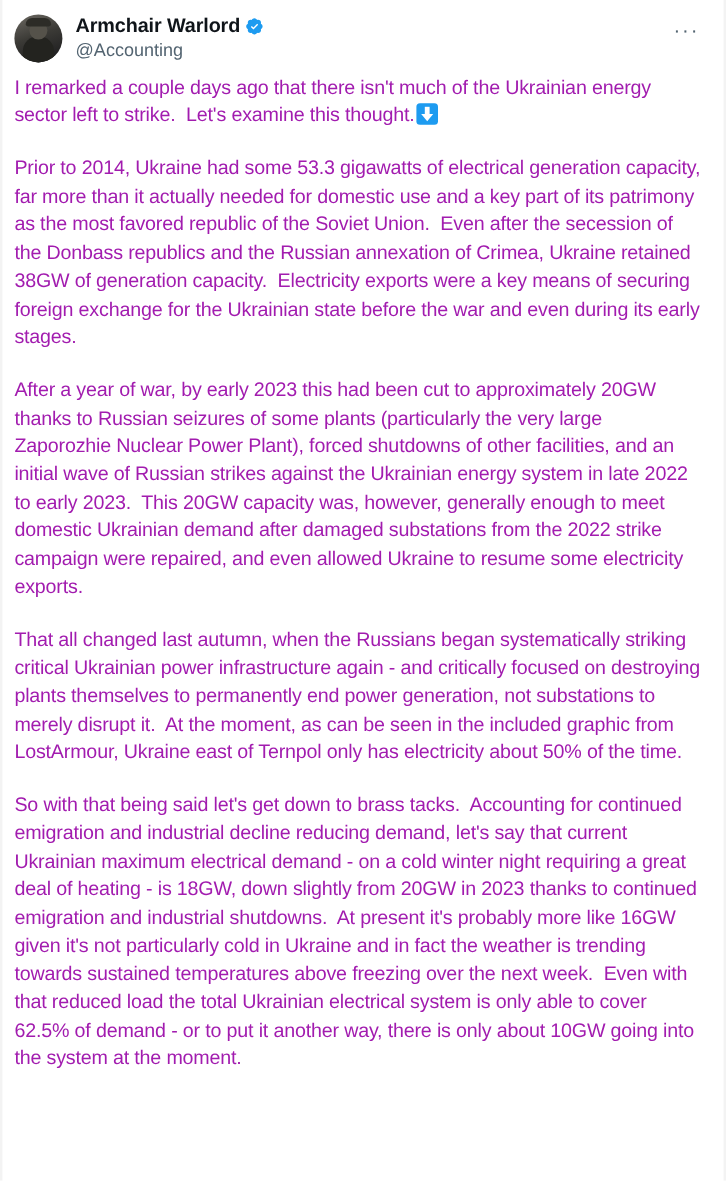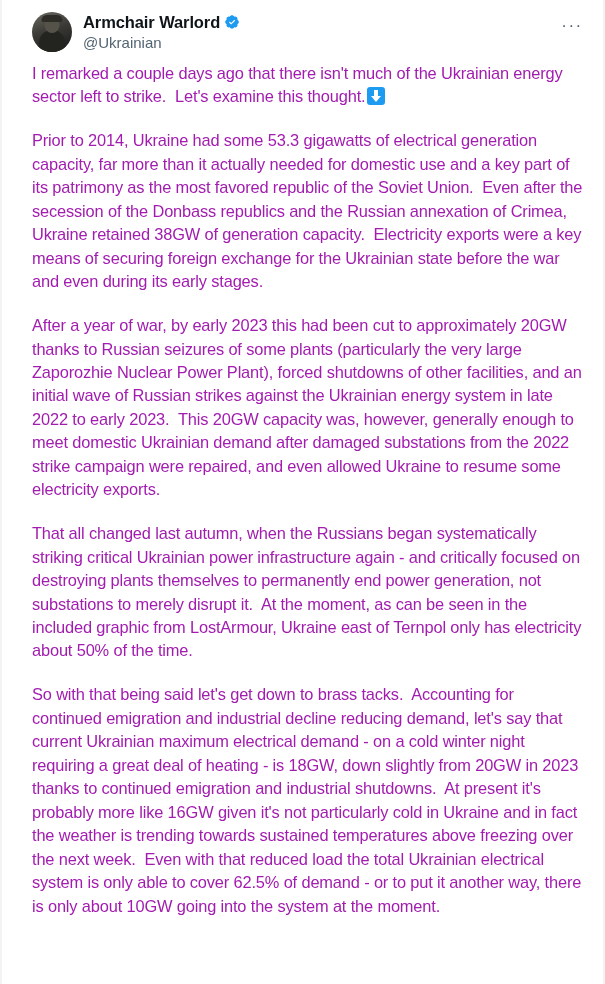--- a/index.html
+++ b/index.html
@@ -10,21 +10,21 @@
   body {
     font-family: "Liberation Sans", sans-serif;
     color: #0f1419;
     -webkit-font-smoothing: antialiased;
   }
   .post {
     width: 605px;
     min-height: 984px;
     box-sizing: border-box;
     background: #ffffff;
-    padding: 10px 20px 14px 32px;
+    padding: 10px 20px 14px 12px;
     position: relative;
   }
   .post-header {
     display: flex;
     align-items: flex-start;
     padding: 2px 0 10px 0;
   }
   .avatar {
     width: 40px;
     height: 40px;
@@ -179,21 +179,21 @@
     <div class="name-block">
       <div class="name-row">
         <span class="display-name">Armchair Warlord</span>
         <span class="verified-badge">
           <svg width="16" height="16" viewBox="0 0 24 24" aria-hidden="true">
             <path fill="#1d9bf0" d="M22.25 12c0-1.43-.88-2.67-2.19-3.34.46-1.39.2-2.9-.81-3.91s-2.52-1.27-3.91-.81C14.67 2.63 13.43 1.75 12 1.75s-2.67.88-3.34 2.19c-1.39-.46-2.9-.2-3.91.81s-1.27 2.52-.81 3.91C2.63 9.33 1.75 10.57 1.75 12s.88 2.67 2.19 3.34c-.46 1.39-.2 2.9.81 3.91s2.52 1.27 3.91.81c.67 1.31 1.91 2.19 3.34 2.19s2.67-.88 3.34-2.19c1.39.46 2.9.2 3.91-.81s1.27-2.52.81-3.91c1.31-.67 2.19-1.91 2.19-3.34z"></path>
             <path fill="#ffffff" d="M10.8 15.9l-3.3-3.3 1.25-1.25 2.05 2.05 4.65-4.65 1.25 1.25-5.9 5.9z"></path>
           </svg>
         </span>
       </div>
-      <span class="handle">@Ukrainian</span>
+      <span class="handle">@Accounting</span>
     </div>
     <div class="more-button">···</div>
   </div>
 
   <div class="post-body">
     <p><span>I remarked a couple days ago that there isn't much of the Ukrainian energy sector left to strike.  Let's examine this thought.</span><span class="emoji-down"></span></p>
     <p>Prior to 2014, Ukraine had some 53.3 gigawatts of electrical generation capacity, far more than it actually needed for domestic use and a key part of its patrimony as the most favored republic of the Soviet Union.  Even after the secession of the Donbass republics and the Russian annexation of Crimea, Ukraine retained 38GW of generation capacity.  Electricity exports were a key means of securing foreign exchange for the Ukrainian state before the war and even during its early stages.</p>
     <p>After a year of war, by early 2023 this had been cut to approximately 20GW thanks to Russian seizures of some plants (particularly the very large Zaporozhie Nuclear Power Plant), forced shutdowns of other facilities, and an initial wave of Russian strikes against the Ukrainian energy system in late 2022 to early 2023.  This 20GW capacity was, however, generally enough to meet domestic Ukrainian demand after damaged substations from the 2022 strike campaign were repaired, and even allowed Ukraine to resume some electricity exports.</p>
     <p>That all changed last autumn, when the Russians began systematically striking critical Ukrainian power infrastructure again - and critically focused on destroying plants themselves to permanently end power generation, not substations to merely disrupt it.  At the moment, as can be seen in the included graphic from LostArmour, Ukraine east of Ternpol only has electricity about 50% of the time.</p>
     <p>So with that being said let's get down to brass tacks.  Accounting for continued emigration and industrial decline reducing demand, let's say that current Ukrainian maximum electrical demand - on a cold winter night requiring a great deal of heating - is 18GW, down slightly from 20GW in 2023 thanks to continued emigration and industrial shutdowns.  At present it's probably more like 16GW given it's not particularly cold in Ukraine and in fact the weather is trending towards sustained temperatures above freezing over the next week.  Even with that reduced load the total Ukrainian electrical system is only able to cover 62.5% of demand - or to put it another way, there is only about 10GW going into the system at the moment.</p>

